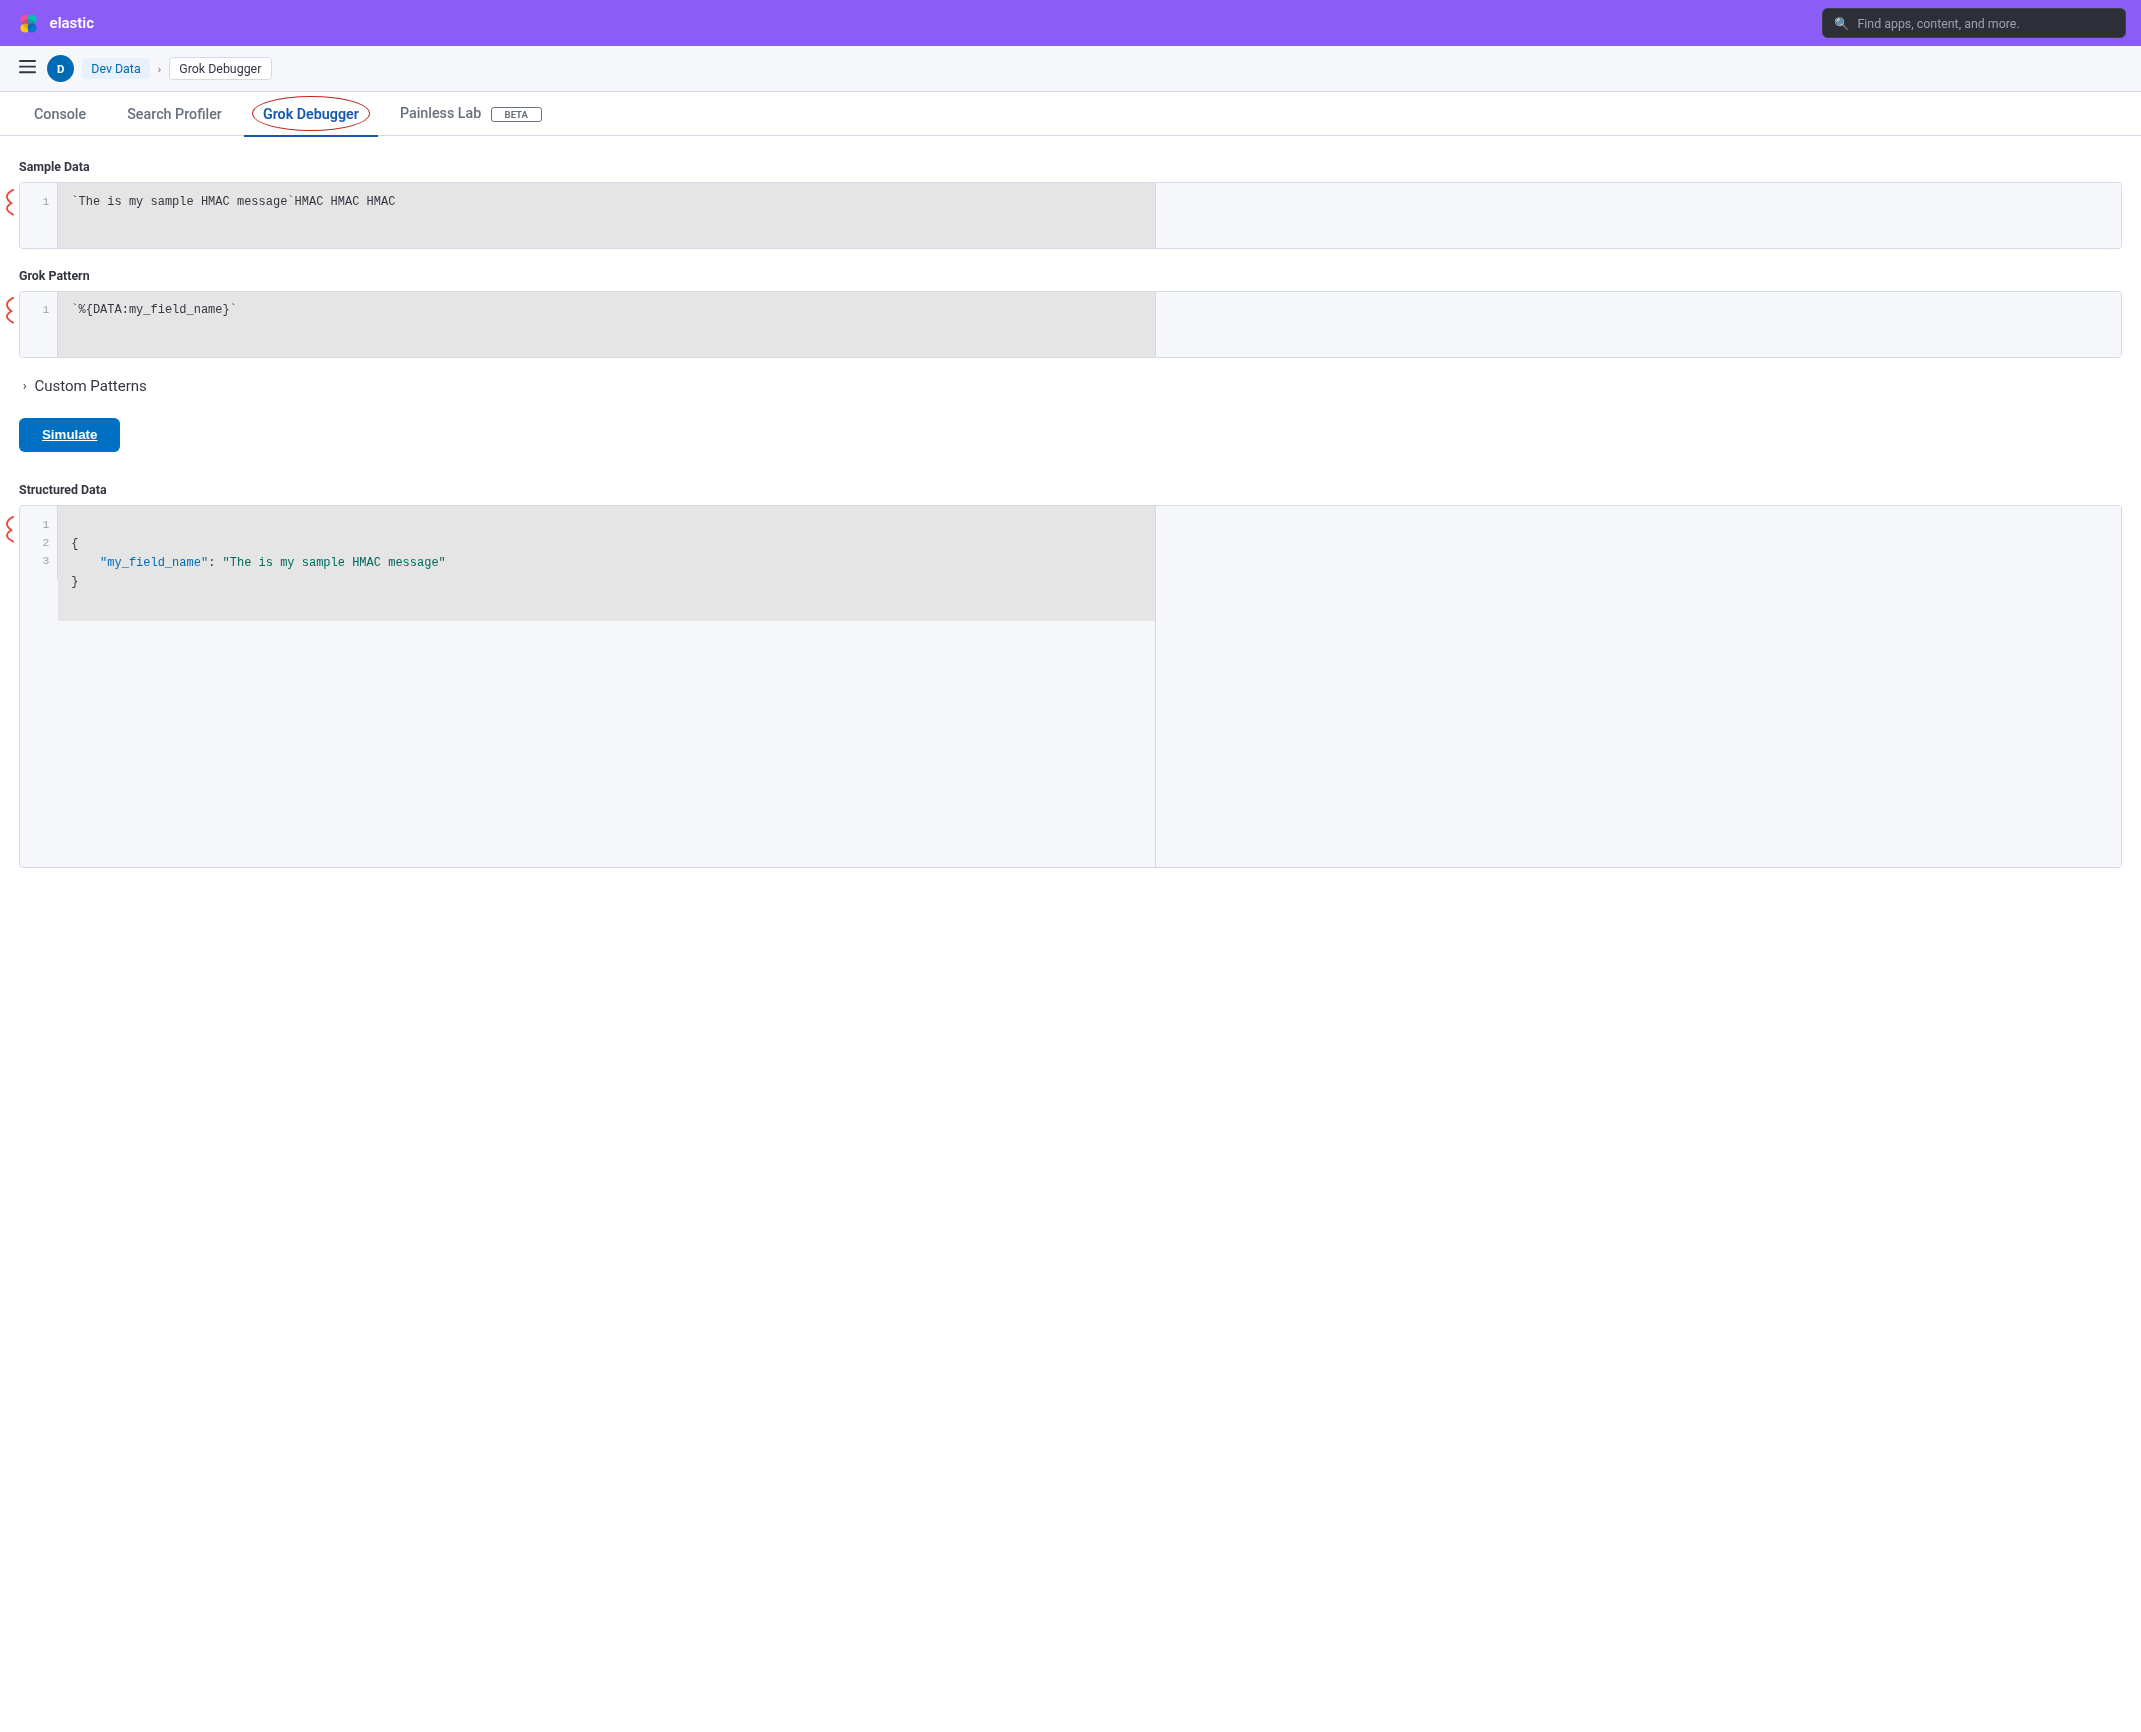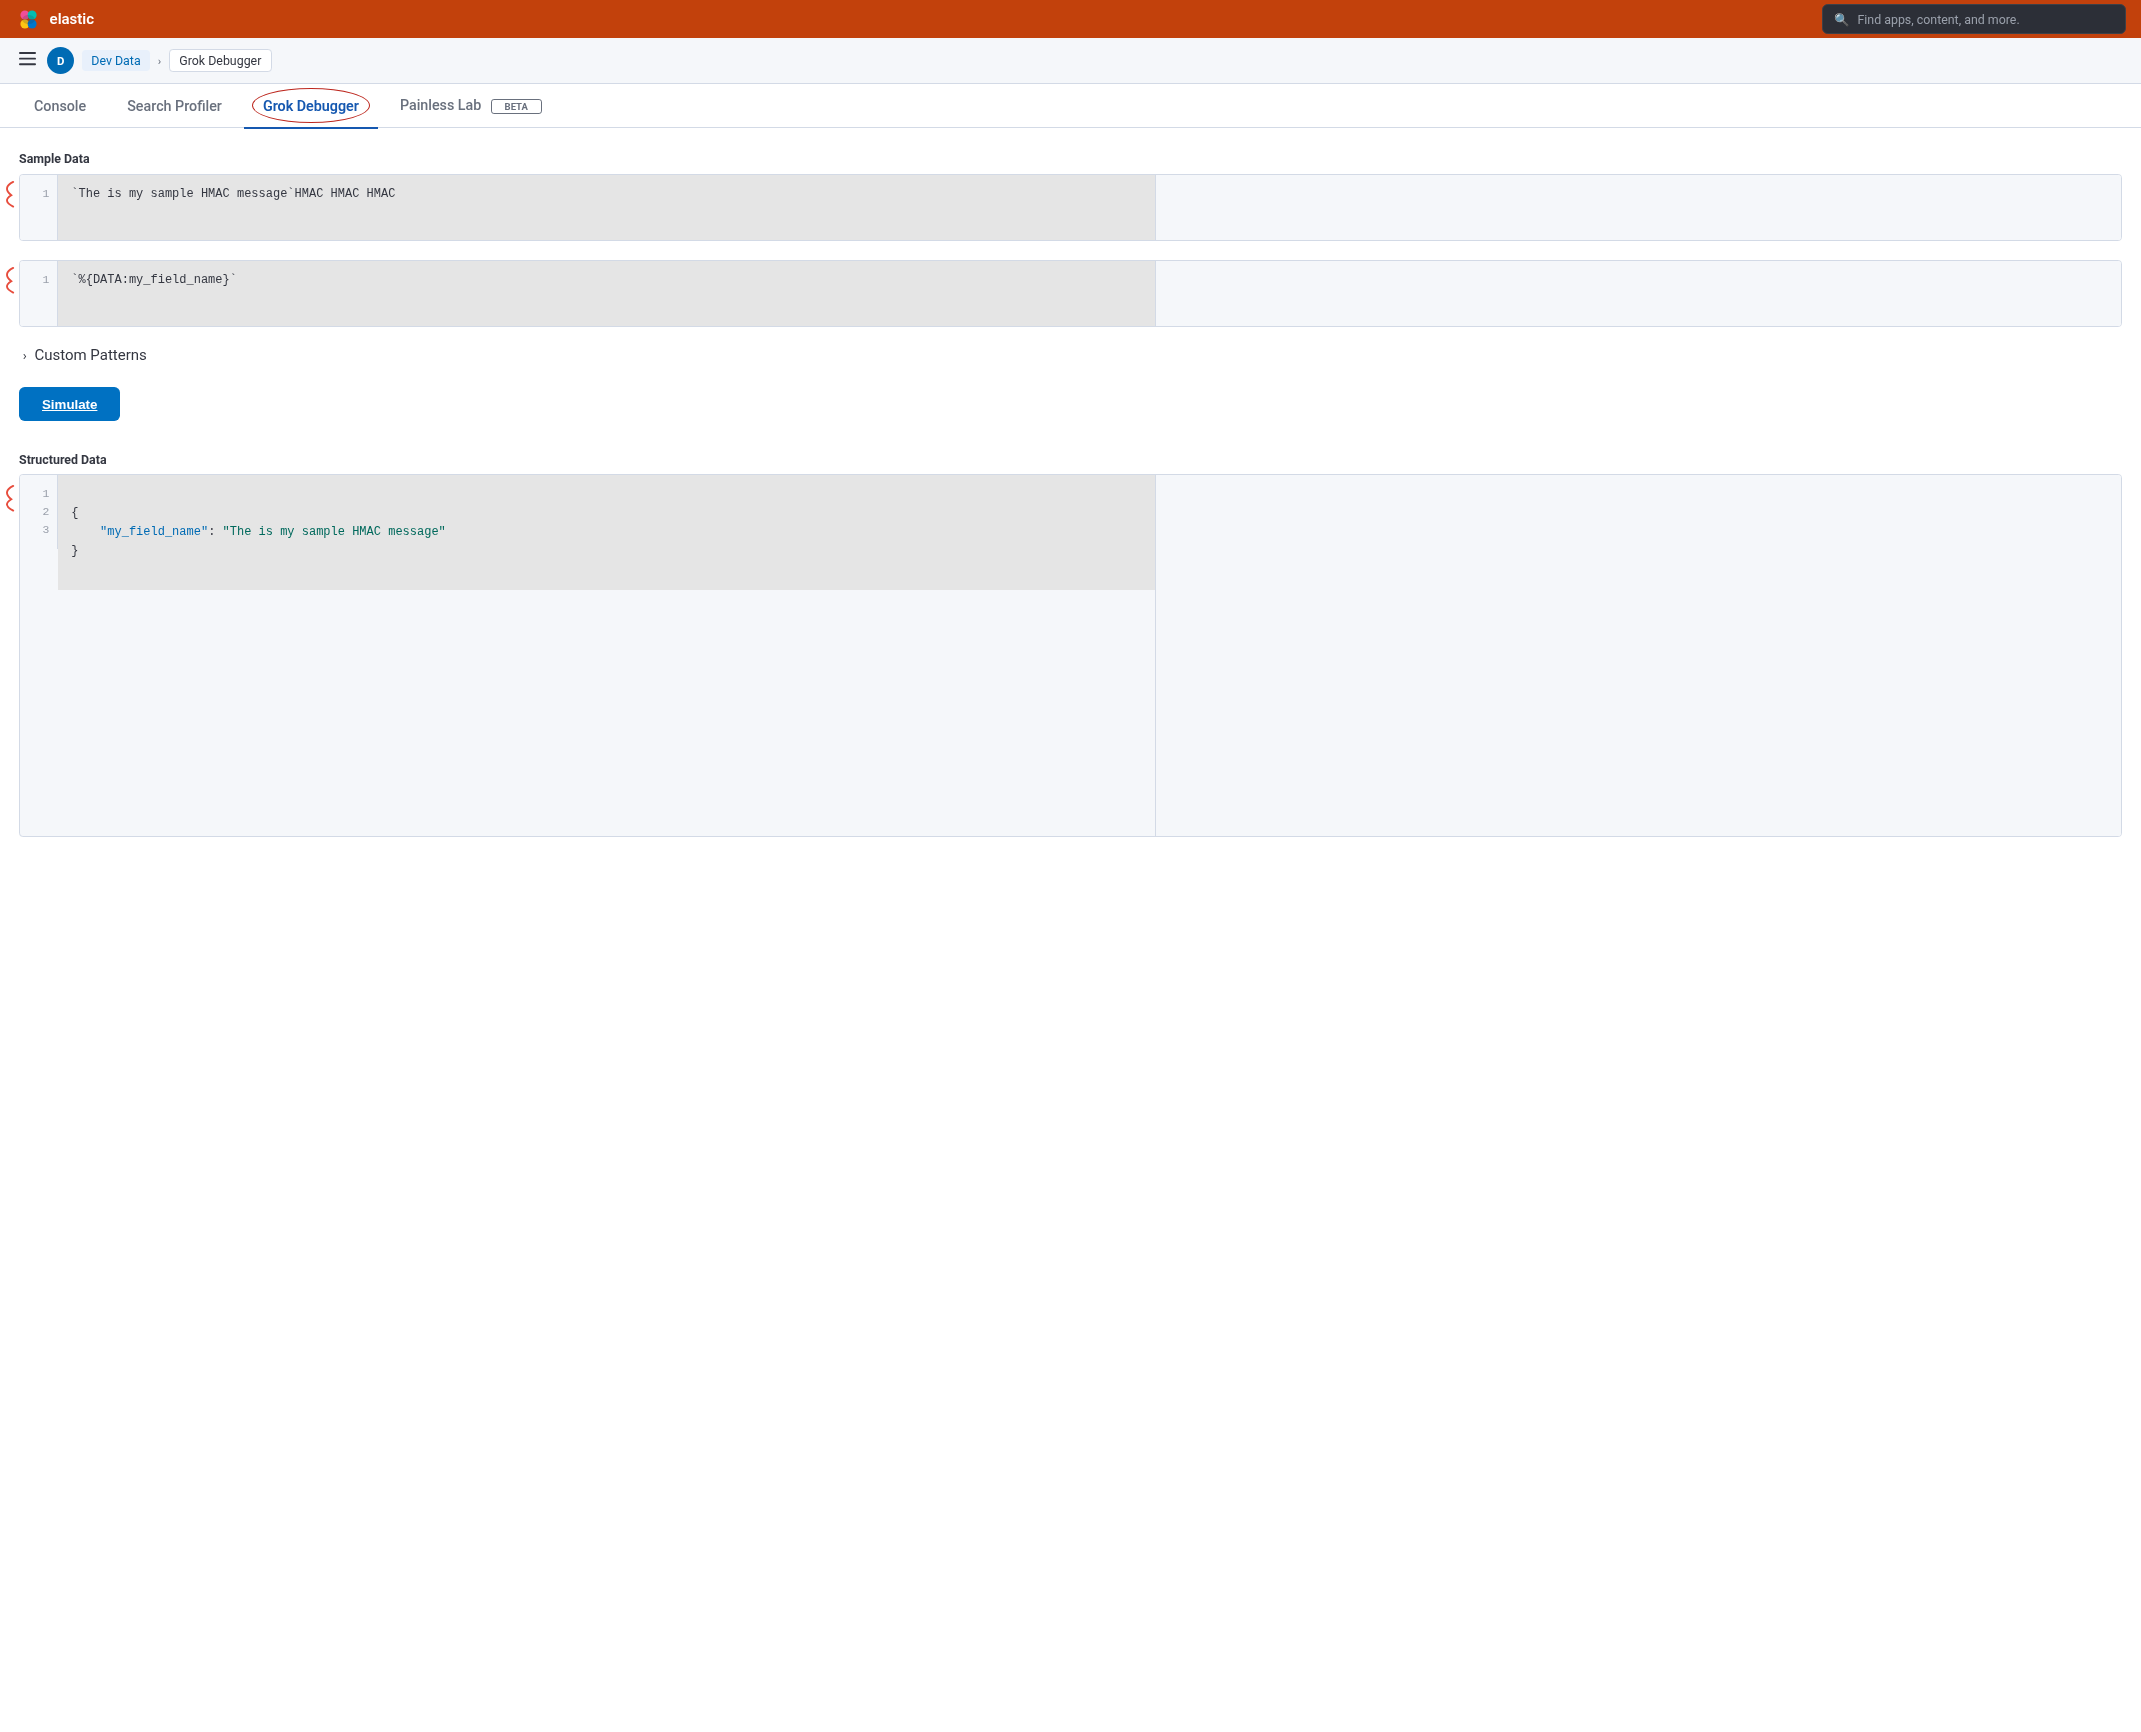--- a/index.html
+++ b/index.html
@@ -1,21 +1,21 @@
 <!DOCTYPE html>
 <html style="font-size:15px"><head>
   <meta charset="utf-8">
   <style>
     * { margin: 0; padding: 0; box-sizing: border-box; }
     body { font-family: -apple-system, BlinkMacSystemFont, 'Segoe UI', Roboto, sans-serif; background: #fff; color: #343741; font-size: 13.3px; }
 
     
     .top-nav {
-      background: #c2410c;
-      height: 38px;
+      background: #8b5cf6;
+      height: 46px;
       display: flex;
       align-items: center;
       padding: 0 15px;
       gap: 15px;
     }
     .elastic-logo {
       display: flex;
       align-items: center;
       gap: 7.6px;
       color: #fff;
@@ -319,20 +319,21 @@
     <div class="editor-panel" style="width:100%;">
       <div class="line-gutter">
         <span>1</span>
       </div>
       <div class="code-area">`The is my sample HMAC message`HMAC HMAC HMAC</div>
       <div class="right-panel"></div>
     </div>
   </div>
 
   
+  <div class="section-label">Grok Pattern</div>
   <div class="editor-wrapper">
     <svg class="scribble" viewBox="0 0 20 30" style="position:absolute;left:-21px;top:5.7px;">
       <path d="M 16 2 Q 4 8 14 16 Q 4 22 16 28" stroke="#e74c3c" stroke-width="2" fill="none" stroke-linecap="round"></path>
     </svg>
     <div class="editor-panel" style="width:100%;">
       <div class="line-gutter">
         <span>1</span>
       </div>
       <div class="code-area">`%{DATA:my_field_name}`</div>
       <div class="right-panel"></div>

